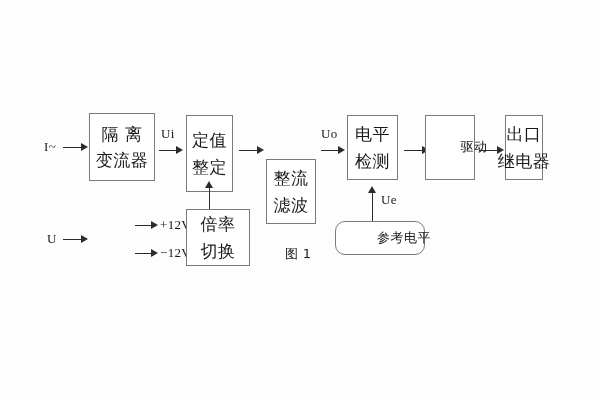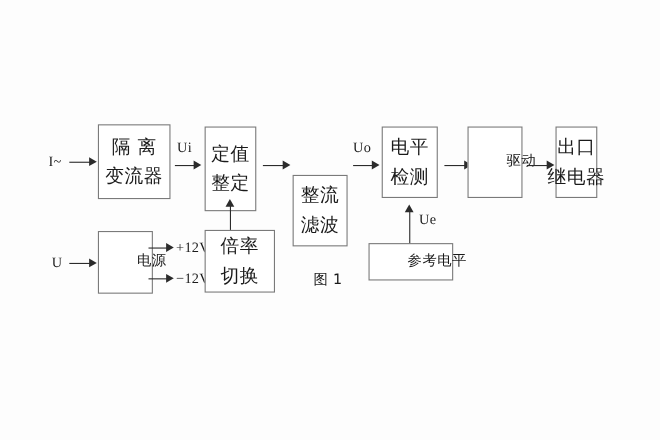--- a/index.html
+++ b/index.html
@@ -130,43 +130,40 @@
   <div class="block" style="left:505px; top:115px; width:38px; height:65px;">
     <span class="ln">出口</span>
     <span class="ln">继电器</span>
   </div>
 
   <div class="label latin" style="left:47px; top:231px; font-size:13px;">U</div>
 
   <div class="hline" style="left:63px; top:239px; width:20px;"></div>
   <div class="arrow-r" style="left:81px; top:235px;"></div>
 
-  <div class="block one-line" style="left:89px; top:210px; width:46px; height:57px;">
-    <span class="ln">电源</span>
-  </div>
 
   <div class="hline" style="left:135px; top:225px; width:18px;"></div>
   <div class="arrow-r" style="left:151px; top:221px;"></div>
   <div class="label latin" style="left:160px; top:217px; font-size:13px;">+12V</div>
 
   <div class="hline" style="left:135px; top:253px; width:18px;"></div>
   <div class="arrow-r" style="left:151px; top:249px;"></div>
   <div class="label latin" style="left:160px; top:245px; font-size:13px;">−12V</div>
 
   <div class="block" style="left:186px; top:209px; width:64px; height:57px;">
     <span class="ln">倍率</span>
     <span class="ln">切换</span>
   </div>
 
   <div class="vline" style="left:209px; top:187px; height:22px;"></div>
   <div class="arrow-u" style="left:205px; top:181px;"></div>
 
   <div class="label cjk" style="left:285px; top:245px; font-size:13px;">图 1</div>
 
-  <div class="block one-line" style="left:335px; top:221px; width:77px; height:34px;">
+  <div class="block one-line" style="left:335px; top:221px; width:90px; height:34px;border-radius:10px;">
     <span class="ln">参考电平</span>
   </div>
 
   <div class="vline" style="left:372px; top:192px; height:29px;"></div>
   <div class="arrow-u" style="left:368px; top:186px;"></div>
   <div class="label latin" style="left:381px; top:192px; font-size:13px;">Ue</div>
 
 </div>
 
 </body></html>

